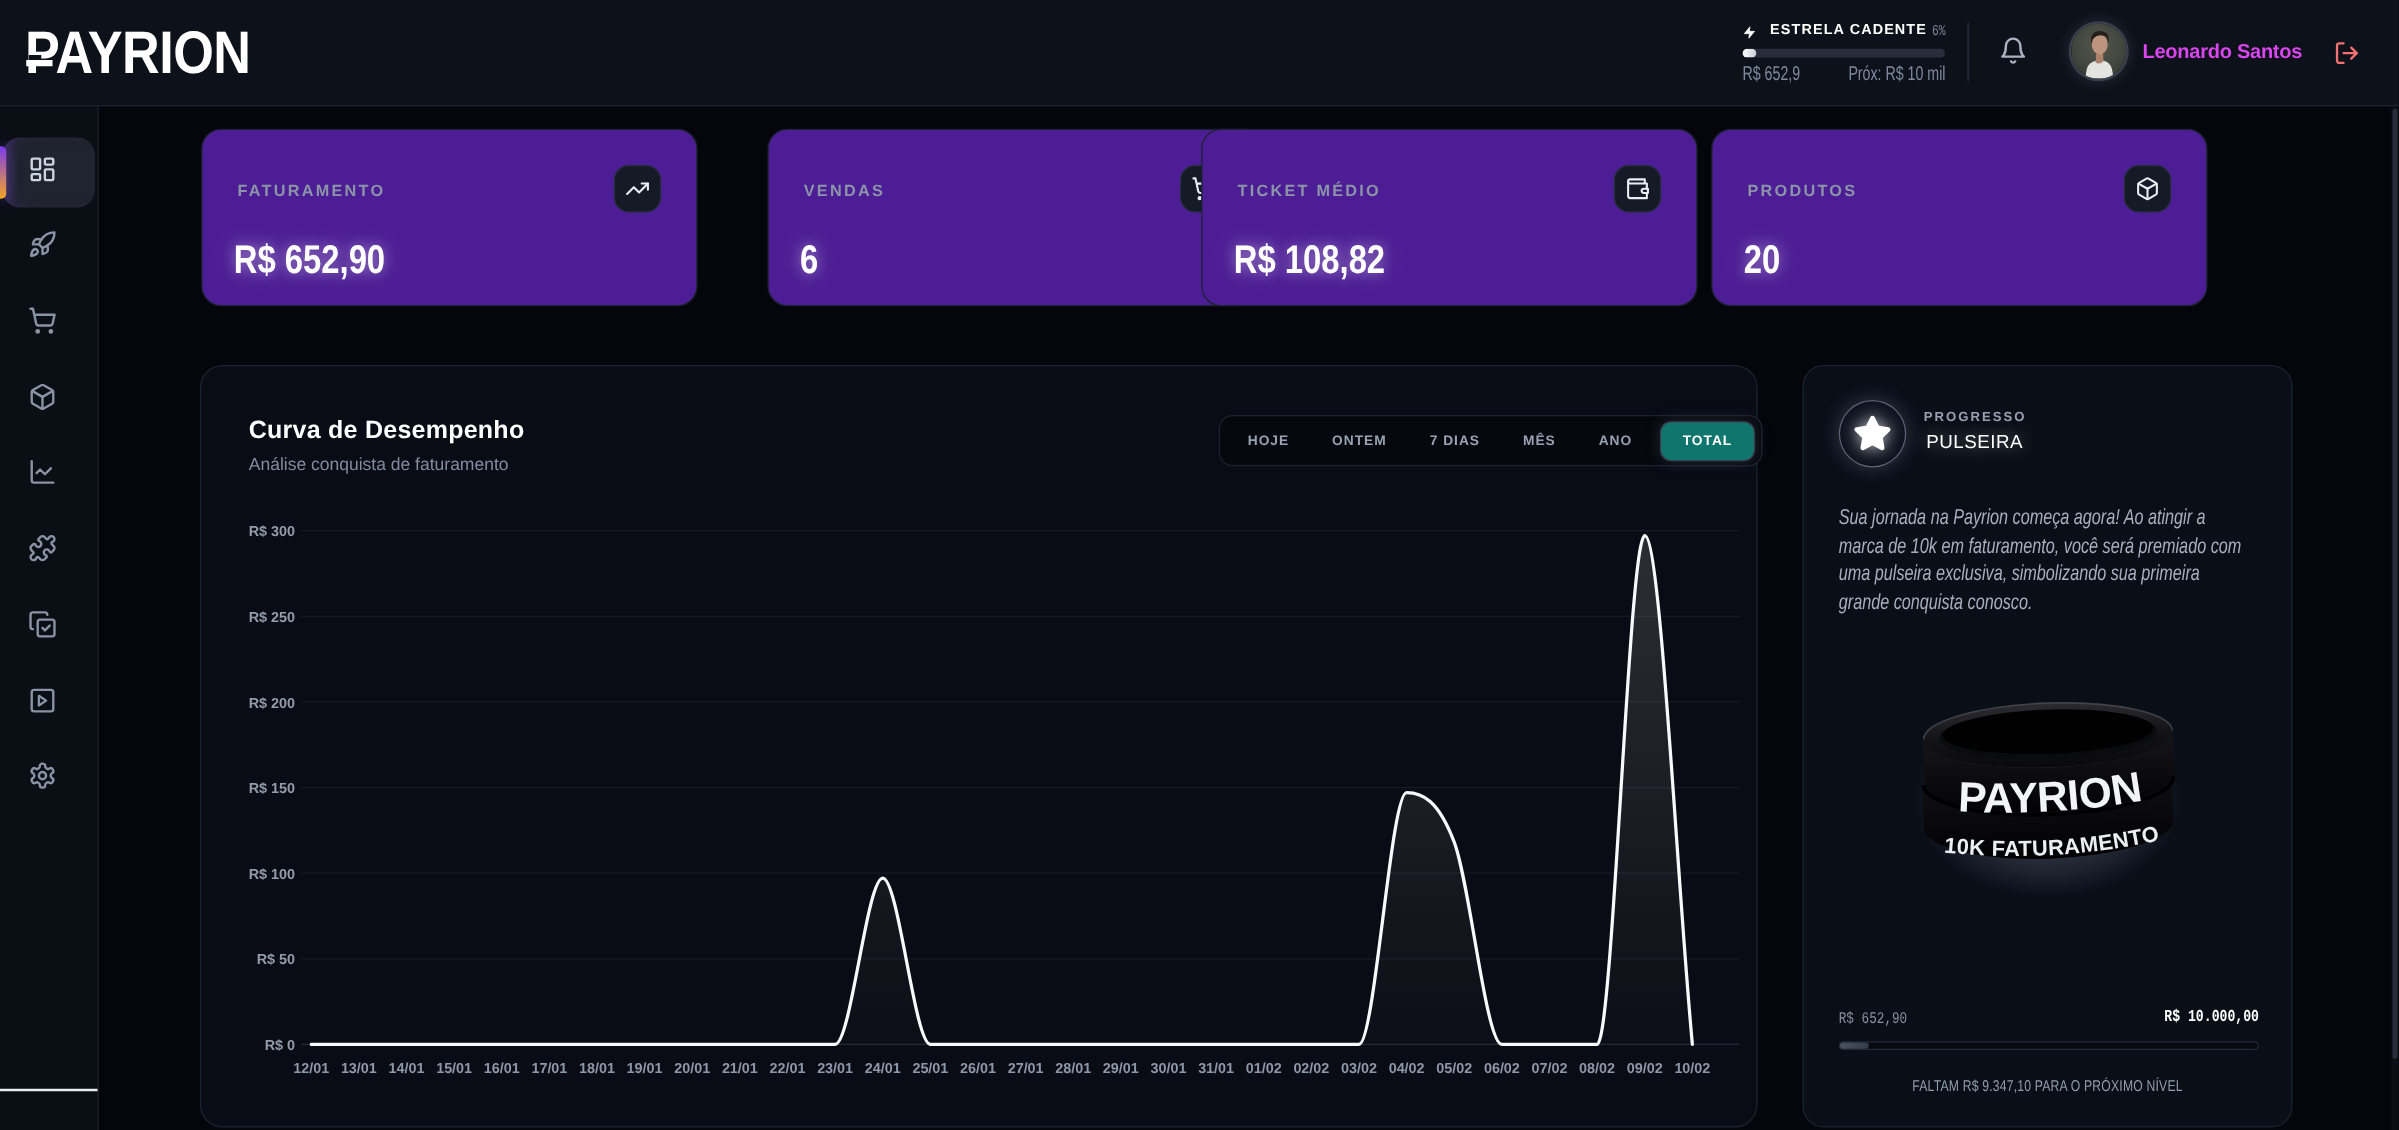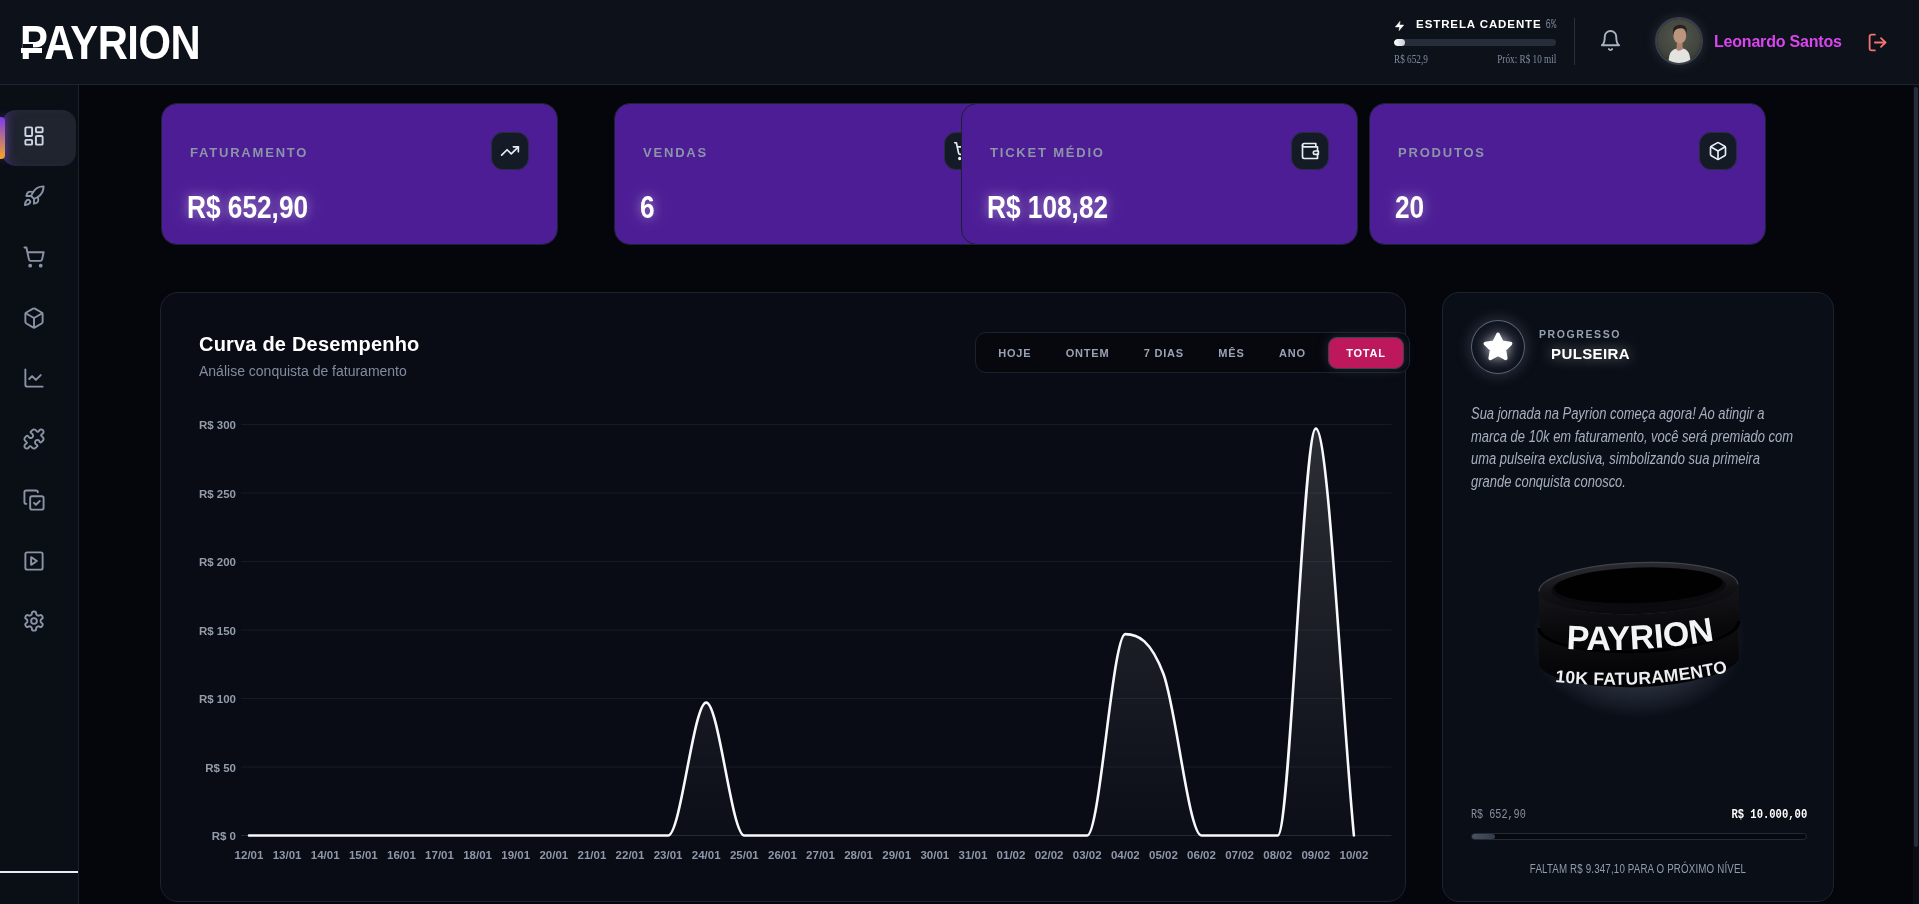--- a/index.html
+++ b/index.html
@@ -9,21 +9,21 @@
   
   #header { position:absolute; left:0; top:0; width:1919px; height:85px; background:#0d1119; border-bottom:1px solid #1e2430; z-index:5; }
   #logo { position:absolute; left:20px; top:19px; font-weight:bold; font-size:48px; line-height:1; color:#fff; letter-spacing:-0.5px; transform:scaleX(0.87); transform-origin:0 0; }
   
   #mission { position:absolute; left:1394px; top:18px; width:162px; }
   #mission .mrow { display:flex; align-items:flex-start; }
   #mission .mtitle { color:#fff; font-weight:bold; font-size:11.5px; letter-spacing:0.9px; margin-left:11px; white-space:nowrap; }
   #mission .mpct { margin-left:auto; color:#7d8698; font-family:"Liberation Mono", monospace; font-size:12px; transform:scaleX(0.75); transform-origin:100% 50%; }
   #mission .mbar { margin-top:5px; height:7px; border-radius:4px; background:#272d3a; overflow:hidden; }
   #mission .mbar i { display:block; height:100%; width:7%; border-radius:4px; background:linear-gradient(90deg,#ffffff,#c9ced8); }
-  #mission .mlabels { margin-top:5px; position:relative; height:14px; font-family:Liberation Serif, serif; font-size:13px; color:#7f8aa0; }
+  #mission .mlabels { margin-top:5px; position:relative; height:14px; font-family:Liberation Sans, sans-serif; font-size:16px; color:#7f8aa0; }
   #mission .mlabels .l1 { position:absolute; left:0; top:0; white-space:nowrap; transform:scaleX(0.71); transform-origin:0 0; }
   #mission .mlabels .l2 { position:absolute; right:0; top:0; white-space:nowrap; transform:scaleX(0.71); transform-origin:100% 0; }
   #hdivider { position:absolute; left:1574px; top:18px; width:1px; height:47px; background:#2a3040; }
   #bell { position:absolute; left:1599px; top:28px; }
   #avatar { position:absolute; left:1657px; top:19px; width:44px; height:44px; border-radius:50%; overflow:hidden; box-shadow:0 0 0 2px rgba(150,160,185,0.25), 0 0 14px rgba(160,170,200,0.25); }
   #uname { position:absolute; left:1714px; top:33px; color:#d946ef; font-weight:bold; font-size:16px; letter-spacing:-0.2px; }
   #logout { position:absolute; left:1867px; top:32px; }
   
   #sidebar { position:absolute; left:0; top:85px; width:79px; height:819px; background:#0a0e15; border-right:1px solid #1a202c; z-index:4; }
   .sicon { position:absolute; left:34px; transform:translate(-50%,-50%); color:#8a93a5; }
@@ -34,26 +34,26 @@
   .card { position:absolute; top:103px; width:397px; height:142px; border-radius:16px; background:#4c1d95; border:1px solid #1c2330; }
   .card .ct { position:absolute; left:28px; top:41px; font-size:13px; font-weight:bold; letter-spacing:1.8px; color:#8c95a8; }
   .card .cv { position:absolute; left:25px; top:85px; font-size:32px; font-weight:bold; color:#fff; letter-spacing:0px; transform:scaleX(0.82); transform-origin:0 50%; text-shadow:0 0 12px rgba(255,255,255,0.42), 0 0 30px rgba(255,255,255,0.22); }
   .card .chip { position:absolute; right:28px; top:28px; width:38px; height:38px; border-radius:12px; background:#141a26; border:1px solid #272e3c; display:flex; align-items:center; justify-content:center; color:#e9edf4; }
   
   #chart-card { position:absolute; left:160px; top:292px; width:1246px; height:610px; border-radius:18px; background:#090c14; border:1px solid #1c2330; }
   #chart-title { position:absolute; left:38px; top:40px; font-size:20px; font-weight:bold; color:#fff; letter-spacing:0.2px; }
   #chart-sub { position:absolute; left:38px; top:70px; font-size:14px; color:#828ca0; }
   #tabs { position:absolute; left:773px; top:39px; width:435px; height:41px; border-radius:11px; background:#06080e; border:1px solid #1b212e; display:flex; align-items:center; padding:0 5px;margin-left:41px; }
   .tab { flex:1 1 auto; text-align:center; font-size:11px; font-weight:bold; letter-spacing:0.8px; color:#99a2b4; padding:9px 0; white-space:nowrap; }
-  .tab.active { background:#be185d; border:1px solid #3a4150; border-radius:9px; color:#fff; box-shadow:0 0 12px rgba(120,130,160,0.25); margin-left:5px; }
+  .tab.active { background:#0f766e; border:1px solid #3a4150; border-radius:9px; color:#fff; box-shadow:0 0 12px rgba(120,130,160,0.25); margin-left:5px; }
   
   #panel { position:absolute; left:1442px; top:292px; width:392px; height:610px; border-radius:17px; background:#0a0e17; border:1px solid #1c2330; }
   #star-wrap { position:absolute; left:28px; top:27px; width:54px; height:54px; border-radius:50%; border:1px solid rgba(170,180,205,0.5); background:radial-gradient(circle at 50% 45%, #151b29, #0b0f1a); display:flex; align-items:center; justify-content:center; box-shadow:0 0 16px rgba(180,190,215,0.25); }
   #p-kicker { position:absolute; left:96px; top:35px; font-size:10.5px; font-weight:bold; letter-spacing:1.6px; color:#97a0b2; }
-  #p-title { position:absolute; left:108px; top:52px; font-size:15px; font-weight:bold; letter-spacing:0.4px; color:#fff; text-shadow:0 0 14px rgba(255,255,255,0.5); }
+  #p-title { position:absolute; left:98px; top:52px; font-size:15px; font-weight:normal; letter-spacing:0.4px; color:#fff; text-shadow:0 0 14px rgba(255,255,255,0.5); }
   #p-text { position:absolute; left:28px; top:109px; width:460px; font-size:17.3px; font-style:italic; color:#a7afbf; line-height:22.6px; white-space:nowrap; transform:scaleX(0.75); transform-origin:0 0; }
   #p-glow { position:absolute; left:40px; top:225px; width:310px; height:245px; background:radial-gradient(ellipse 48% 44% at 50% 50%, rgba(175,185,210,0.42), rgba(120,130,160,0.16) 55%, transparent 72%); }
   #bracelet { position:absolute; left:92px; top:267px; }
   #p-amounts { position:absolute; left:28px; top:514px; width:336px; display:flex; justify-content:space-between; font-family:"Liberation Mono", monospace; }
   #p-amounts .a1 { font-size:13px; color:#87909f; transform:scaleX(0.78); transform-origin:0 50%; }
   #p-amounts .a2 { font-size:13.5px; font-weight:bold; color:#fff; transform:scaleX(0.78); transform-origin:100% 50%; }
   #p-bar { position:absolute; left:28px; top:540px; width:336px; height:7px; border-radius:4px; background:#07090e; border:1px solid #232a38; }
   #p-bar i { display:block; height:100%; width:7%; border-radius:4px; background:linear-gradient(90deg,#4a5160,#343b49); }
   #p-caption { position:absolute; left:0; top:569px; width:100%; text-align:center; font-size:12.5px; color:#929cad; letter-spacing:0.2px; transform:scaleX(0.78); }
   

